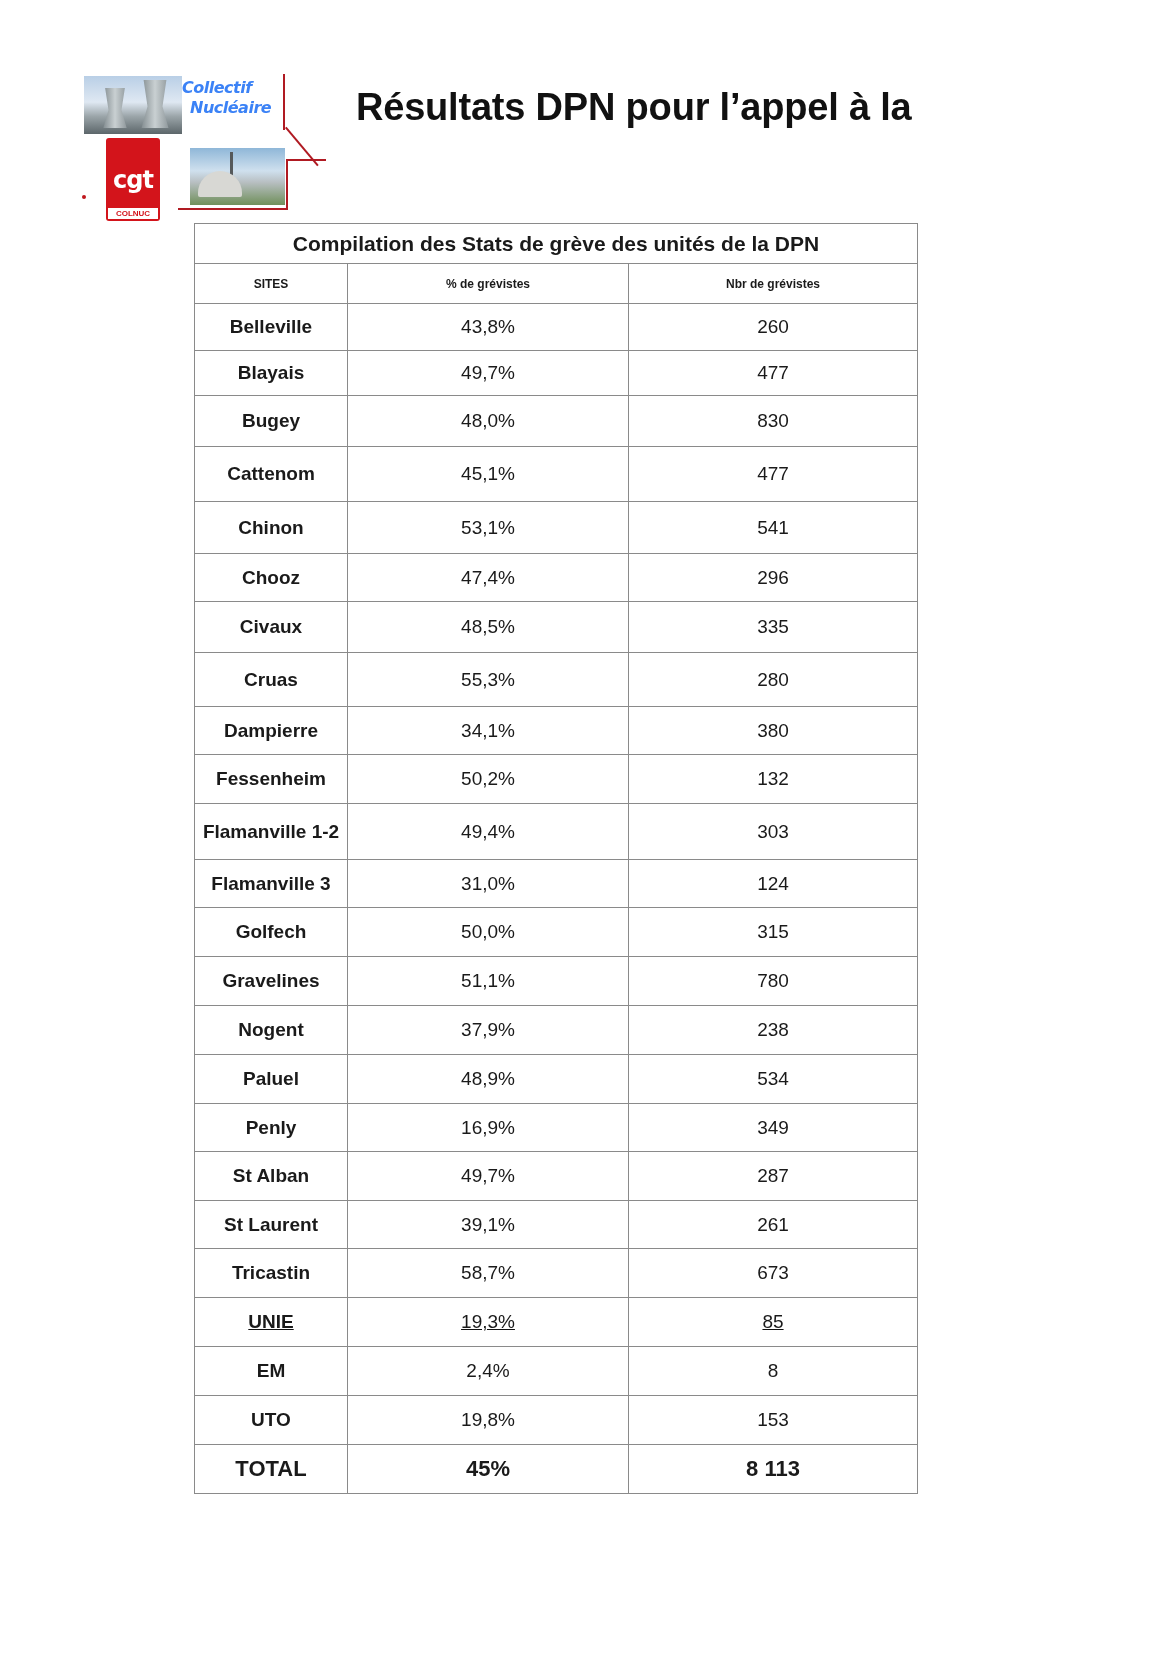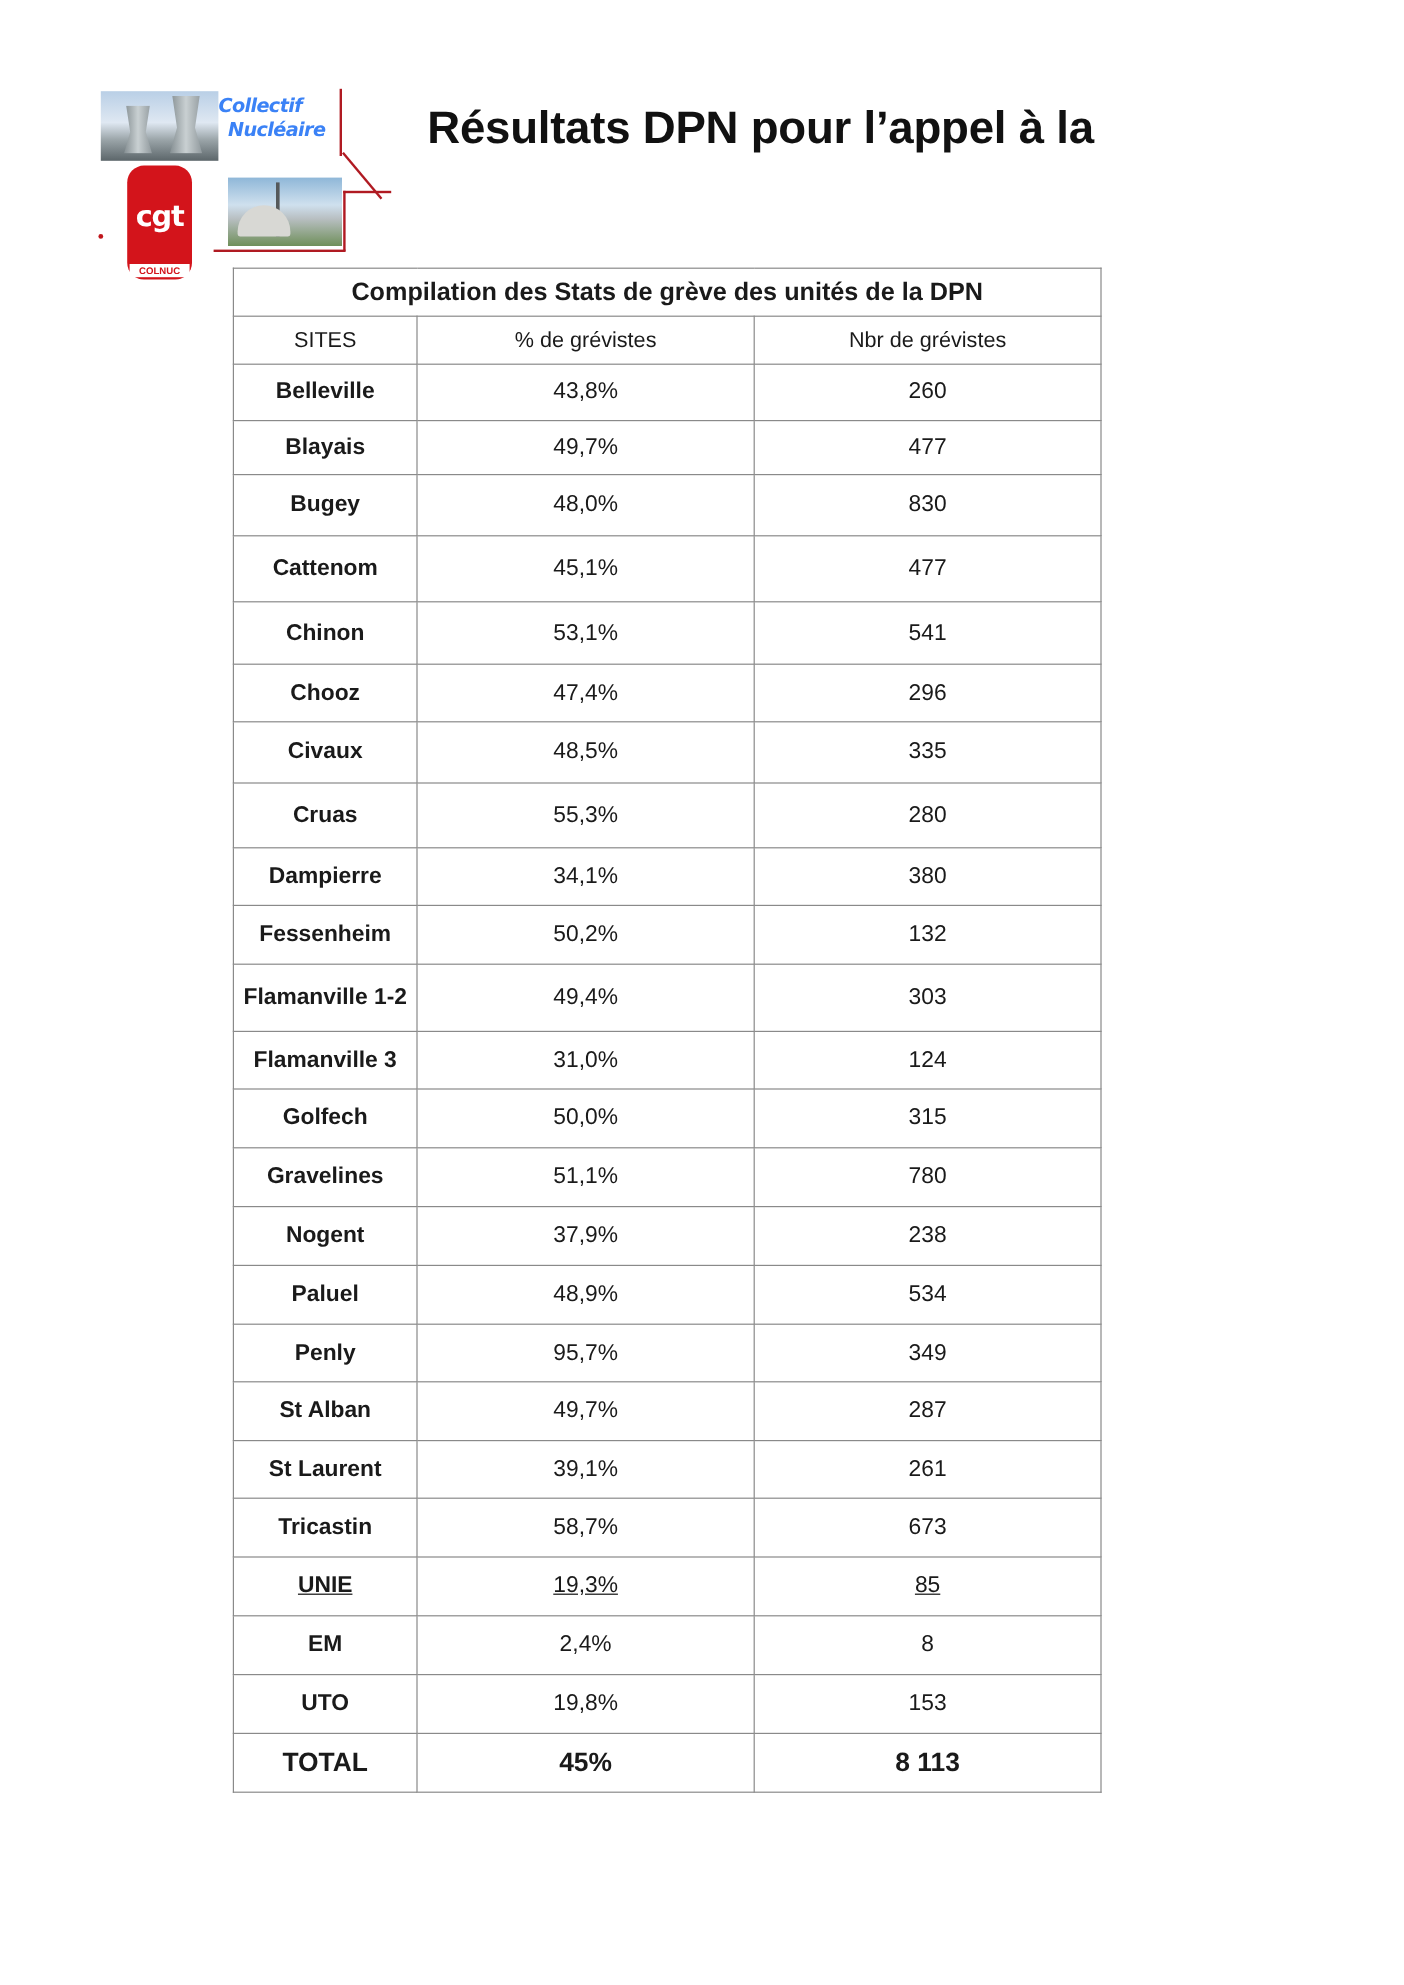--- a/index.html
+++ b/index.html
@@ -34,22 +34,22 @@
   .logo .stack {
     position: absolute; left: 40px; top: 4px; width: 3px; height: 45px; background: #55595b;
   }
   .logo .collectif {
     position: absolute; left: 104px; top: 8px;
     font-family: "DejaVu Sans", sans-serif; font-weight: bold; font-size: 16px;
     line-height: 20px; color: #3b82f6; font-style: italic; letter-spacing: -0.5px;
   }
   .logo .collectif .l2 { padding-left: 8px; }
   .logo .cgt {
-    position: absolute; left: 28px; top: 68px; width: 54px; height: 95px;
-    background: #d3141b; border-radius: 14px; color: #fff;
+    position: absolute; left: 28px; top: 68px; width: 54px; height: 83px;
+    background: #d3141b; border-radius: 3px; color: #fff;
     text-align: center;
   }
   .logo .cgt .big {
     font-family: "DejaVu Sans", sans-serif; font-weight: bold; font-size: 24px;
     position: absolute; left: 0; right: 0; top: 28px; letter-spacing: -1px;
   }
   .logo .cgt .small {
     position: absolute; left: 2px; right: 2px; bottom: 2px; font-size: 8px;
     background: #fff; color: #d3141b; font-weight: bold; line-height: 11px;
   }
@@ -68,21 +68,21 @@
     border-collapse: collapse; table-layout: fixed;
   }
   table.stats td, table.stats th {
     border: 1.5px solid #8a8a8a; text-align: center; vertical-align: middle;
     padding: 0; font-size: 19px; color: #1a1a1a;
   }
   .c1 { width: 153px; }
   .c2 { width: 281px; }
   .c3 { width: 289px; }
   table.stats .caption-cell { font-weight: bold; font-size: 21px; height: 39px; }
-  table.stats .hdr td { font-weight: normal; font-size: 18px; height: 39px; }
+  table.stats .hdr td { font-weight: bold; font-size: 12px; height: 39px; }
   table.stats td.site { font-weight: bold; line-height: 26px; }
   table.stats .total td { font-weight: bold; font-size: 22px; }
 </style>
 </head>
 <body>
 
 <div class="logo">
   <div class="photo1">
     <div class="tower" style="left:18px;"></div>
     <div class="tower" style="left:56px; height:48px; width:30px;"></div>
@@ -201,21 +201,21 @@
         <td>37,9%</td>
         <td>238</td>
       </tr>
       <tr style="height: 49px;">
         <td class="site">Paluel</td>
         <td>48,9%</td>
         <td>534</td>
       </tr>
       <tr style="height: 48px;">
         <td class="site">Penly</td>
-        <td>95,7%</td>
+        <td>16,9%</td>
         <td>349</td>
       </tr>
       <tr style="height: 49px;">
         <td class="site">St Alban</td>
         <td>49,7%</td>
         <td>287</td>
       </tr>
       <tr style="height: 48px;">
         <td class="site">St Laurent</td>
         <td>39,1%</td>

